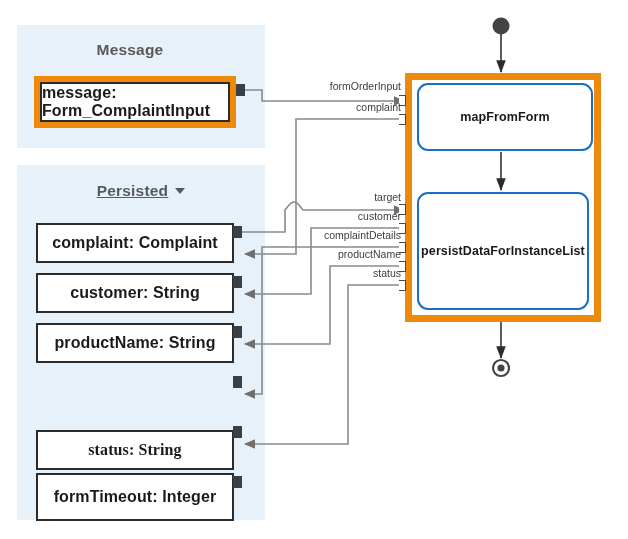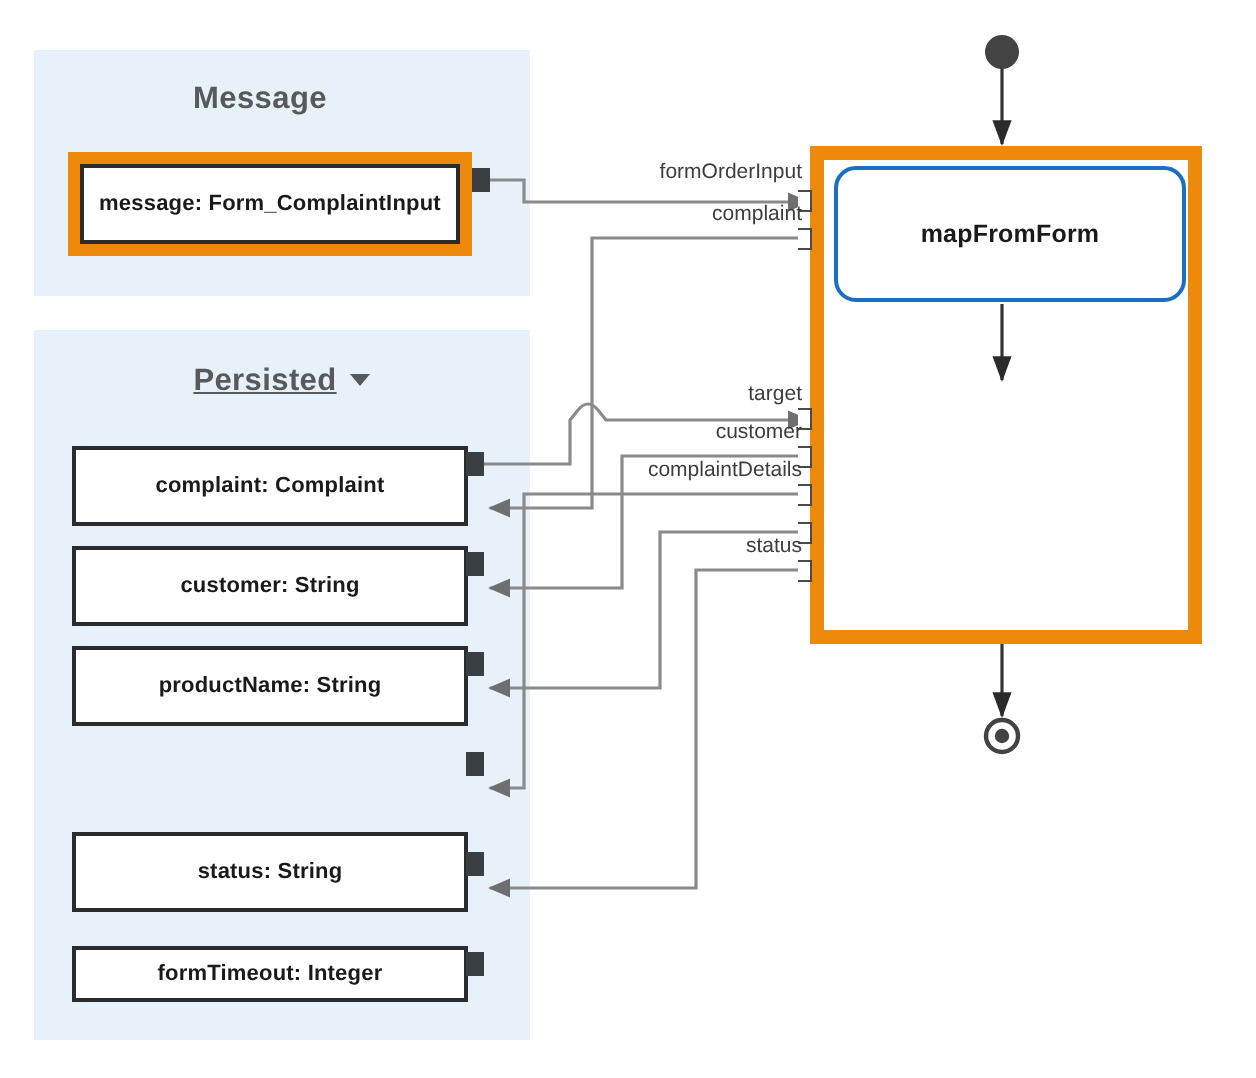--- a/index.html
+++ b/index.html
@@ -47,21 +47,21 @@
     top: -1px;
   }
   .varbox {
     position: absolute;
     box-sizing: border-box;
     background: #ffffff;
     border: 2.5px solid #2b2b2b;
     display: flex;
     align-items: center;
     justify-content: center;
-    font-size: 11px;
+    font-size: 16px;
     font-weight: bold;
     color: #1a1a1a;
     letter-spacing: 0.1px;
   }
   .varbox.highlight {
     outline: 6px solid #ee8a0b;
   }
   .port-square {
     position: absolute;
     width: 9px;
@@ -142,26 +142,26 @@
   </div>
   <div class="port-square" style="left:233px; top:276px;"></div>
 
   <div class="varbox" style="left:36px; top:323px; width:198px; height:40px;">
     <span>productName: String</span>
   </div>
   <div class="port-square" style="left:233px; top:326px;"></div>
 
   <div class="port-square" style="left:233px; top:376px;"></div>
 
-  <div class="varbox" style="left:36px; top:416px; width:198px; height:40px;">
+  <div class="varbox" style="left:36px; top:430px; width:198px; height:40px;font-family:Liberation Serif, serif;">
     <span>status: String</span>
   </div>
   <div class="port-square" style="left:233px; top:426px;"></div>
 
-  <div class="varbox" style="left:36px; top:473px; width:198px; height:28px;">
+  <div class="varbox" style="left:36px; top:473px; width:198px; height:48px;">
     <span>formTimeout: Integer</span>
   </div>
   <div class="port-square" style="left:233px; top:476px;"></div>
 
   <svg class="wires" viewBox="0 0 628 539">
     <defs>
       <marker id="arrowGrey" markerWidth="7" markerHeight="7" refX="6.4" refY="3" orient="auto">
         <path d="M0,0 L7,3 L0,6 z" fill="#6f6f6f"></path>
       </marker>
       <marker id="arrowDark" markerWidth="8" markerHeight="8" refX="7.4" refY="3.4" orient="auto">
@@ -201,20 +201,23 @@
   </svg>
 
   <div class="group-frame" style="left:405px; top:73px; width:196px; height:249px;"></div>
 
   <div class="node" style="left:417px; top:83px; width:176px; height:68px;">
     <span>mapFromForm</span>
   </div>
   <div class="node-port" style="left:399px; top:95px;"></div>
   <div class="node-port" style="left:399px; top:114px;"></div>
 
+  <div class="node" style="left:417px; top:192px; width:172px; height:118px;">
+    <span>persistDataForInstanceList</span>
+  </div>
   <div class="node-port" style="left:399px; top:204px;"></div>
   <div class="node-port" style="left:399px; top:223px;"></div>
   <div class="node-port" style="left:399px; top:242px;"></div>
   <div class="node-port" style="left:399px; top:261px;"></div>
   <div class="node-port" style="left:399px; top:280px;"></div>
 
   <div class="edge-label" style="left:230px; top:101px; width:171px;">
     <span>complaint</span>
   </div>
   <div class="edge-label" style="left:230px; top:80px; width:171px;">
@@ -222,17 +225,20 @@
   </div>
   <div class="edge-label" style="left:230px; top:191px; width:171px;">
     <span>target</span>
   </div>
   <div class="edge-label" style="left:230px; top:210px; width:171px;">
     <span>customer</span>
   </div>
   <div class="edge-label" style="left:230px; top:229px; width:171px;">
     <span>complaintDetails</span>
   </div>
+  <div class="edge-label" style="left:230px; top:248px; width:171px;">
+    <span>productName</span>
+  </div>
   <div class="edge-label" style="left:230px; top:267px; width:171px;">
     <span>status</span>
   </div>
 
 </div>
 
 </body></html>

